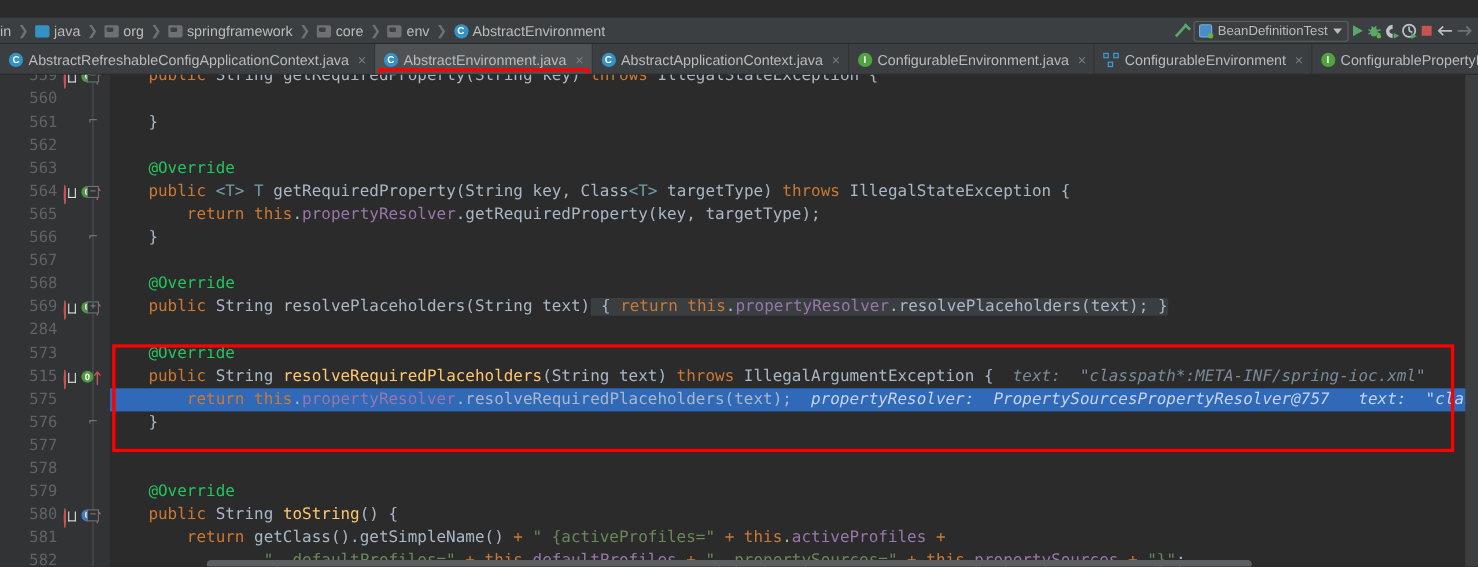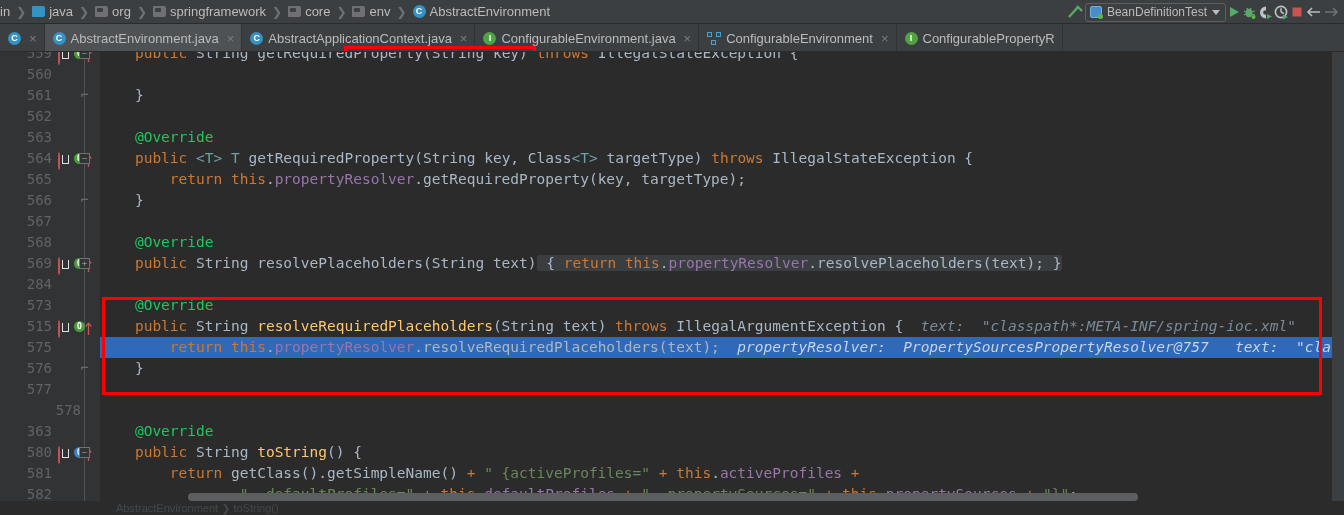--- a/index.html
+++ b/index.html
@@ -6,23 +6,24 @@
   html, body {
     width: 1344px; height: 515px;
     background: #2b2b2b;
     font-family: "Liberation Sans", sans-serif;
     overflow: hidden;
   }
   
   .topbar {
     height: 24px; width: 100%;
     background: #3c3f41;
-    display: flex; align-items: center;
+    display: flex; align-items: flex-start;
     border-bottom: 1px solid #2b2b2b;
     position: relative;
+    margin-top: 16px;
   }
   .crumbs { display: flex; align-items: center; height: 24px; padding-left: 0px; flex: 0 0 auto; }
   .crumb { display: flex; align-items: center; color: #a9b7c6; font-size: 13px; white-space: nowrap; }
   .crumb-txt { color: #bbbbbb; }
   .crumb-sep { color: #6d7176; padding: 0 6px 0 6px; font-size: 12px; }
   .ic { display:inline-block; margin-right:4px; position:relative; }
   .ic-folder-open { width:13px; height:11px; background:#3592c4; border-radius:1px 2px 2px 1px; }
   .ic-folder { width:13px; height:11px; background:#6e7074; border-radius:1px 2px 2px 1px; position:relative; }
   .ic-folder:after{ content:""; position:absolute; left:2px; top:2px; width:6px; height:4px; background:#3c3f41; border-radius:1px;}
   .ic-class {
@@ -263,20 +264,21 @@
         <path d="M2 7 L14 7 M10 3 L14 7 L10 11" stroke="#6e7275" stroke-width="1.6" fill="none"></path>
       </svg>
     </span>
   </div>
 </div>
 
 <div class="tabbar" id="tabbar">
   <div class="tab-hl" style="left:344px; top:22px; width:192px; height:31px;"></div>
 <div class="tab">
       <span class="ic-class">C</span>
+      <span>AbstractRefreshableConfigApplicationContext.java</span>
       <span class="tab-x">×</span>
     </div>
     <div class="tab active">
       <span class="ic-class">C</span>
       <span>AbstractEnvironment.java</span>
       <span class="tab-x">×</span>
     </div>
     <div class="tab">
       <span class="ic-class">C</span>
       <span>AbstractApplicationContext.java</span>
@@ -324,22 +326,22 @@
             <path d="M3.5 13 L3.5 2 M0.7 4.5 L3.5 1.2 L6.3 4.5" stroke="#c75450" stroke-width="1.3" fill="none"></path>
           </svg></span><span class="fold-marker" style="top: 5px;">+</span><span class="code"><span class="plain">    </span><span class="kw">public</span><span class="plain"> </span><span class="plain">String</span><span class="plain"> resolvePlaceholders(</span><span class="plain">String</span><span class="plain"> text)</span><span class="folded"><span class="plain"> { </span><span class="kw">return</span><span class="plain"> </span><span class="kw">this</span><span class="plain">.</span><span class="fld">propertyResolver</span><span class="plain">.resolvePlaceholders(text); }</span></span></span></div>
       <div class="row" style="position: absolute; left: 0px; right: 0px; top: 222px;"><span class="lnum">284</span><span class="code"></span></div>
       <div class="row" style="position: absolute; left: 0px; right: 0px; top: 243px;"><span class="lnum">573</span><span class="code"><span class="plain">    </span><span class="anno">@Override</span></span></div>
       <div class="row" style="position: absolute; left: 0px; right: 0px; top: 264px;"><span class="lnum">515</span><span class="gi bp" style="left: 58px;"></span><span class="gi ovr green" style="left: 74px; top: 5px;">O</span><span class="gi uparrow" style="left: 85px; top: 4px;"><svg width="7" height="13" viewBox="0 0 7 13">
             <path d="M3.5 13 L3.5 2 M0.7 4.5 L3.5 1.2 L6.3 4.5" stroke="#c75450" stroke-width="1.3" fill="none"></path>
           </svg></span><span class="code"><span class="plain">    </span><span class="kw">public</span><span class="plain"> </span><span class="plain">String</span><span class="plain"> </span><span class="mth">resolveRequiredPlaceholders</span><span class="plain">(</span><span class="plain">String</span><span class="plain"> text) </span><span class="kw">throws</span><span class="plain"> IllegalArgumentException {</span><span class="hint">  text:  "classpath*:META-INF/spring-ioc.xml"</span></span></div>
       <div class="row selected" style="position: absolute; left: 0px; right: 0px; top: 285px;"><div class="sel-band"></div><span class="lnum">575</span><span class="code"><span class="plain">        </span><span class="kw">return</span><span class="plain"> </span><span class="kw">this</span><span class="plain">.</span><span class="fld">propertyResolver</span><span class="plain">.resolveRequiredPlaceholders(text);</span><span class="hint-sel">  propertyResolver:  PropertySourcesPropertyResolver@757   text:  "clas</span></span></div>
       <div class="row" style="position: absolute; left: 0px; right: 0px; top: 306px;"><span class="lnum">576</span><span class="fold-marker brace" style="top: 4px;">⌐</span><span class="code"><span class="plain">    }</span></span></div>
       <div class="row" style="position: absolute; left: 0px; right: 0px; top: 327px;"><span class="lnum">577</span><span class="code"></span></div>
-      <div class="row" style="position: absolute; left: 0px; right: 0px; top: 348px; margin-left: 29px;"><span class="lnum">578</span><span class="code"></span></div>
-      <div class="row" style="position: absolute; left: 0px; right: 0px; top: 369px;"><span class="lnum">363</span><span class="code"><span class="plain">    </span><span class="anno">@Override</span></span></div>
+      <div class="row" style="position: absolute; left: 0px; right: 0px; top: 348px;"><span class="lnum">578</span><span class="code"></span></div>
+      <div class="row" style="position: absolute; left: 0px; right: 0px; top: 369px;"><span class="lnum">579</span><span class="code"><span class="plain">    </span><span class="anno">@Override</span></span></div>
       <div class="row" style="position: absolute; left: 0px; right: 0px; top: 390px;"><span class="lnum">580</span><span class="gi bp" style="left: 58px;"></span><span class="gi ovr blue" style="left: 74px; top: 5px;">O</span><span class="gi uparrow" style="left: 85px; top: 4px;"><svg width="7" height="13" viewBox="0 0 7 13">
             <path d="M3.5 13 L3.5 2 M0.7 4.5 L3.5 1.2 L6.3 4.5" stroke="#c75450" stroke-width="1.3" fill="none"></path>
           </svg></span><span class="fold-marker" style="top: 5px;">−</span><span class="code"><span class="plain">    </span><span class="kw">public</span><span class="plain"> </span><span class="plain">String</span><span class="plain"> </span><span class="mth">toString</span><span class="plain">() {</span></span></div>
       <div class="row" style="position: absolute; left: 0px; right: 0px; top: 411px;"><span class="lnum">581</span><span class="code"><span class="plain">        </span><span class="kw">return</span><span class="plain"> getClass().getSimpleName() </span><span class="kw">+</span><span class="str"> " {activeProfiles="</span><span class="plain"> </span><span class="kw">+</span><span class="plain"> </span><span class="kw">this</span><span class="plain">.</span><span class="fld">activeProfiles</span><span class="plain"> </span><span class="kw">+</span></span></div>
       <div class="row" style="position: absolute; left: 0px; right: 0px; top: 432px;"><span class="lnum">582</span><span class="code"><span class="plain">                </span><span class="str">", defaultProfiles="</span><span class="plain"> </span><span class="kw">+</span><span class="plain"> </span><span class="kw">this</span><span class="plain">.</span><span class="fld">defaultProfiles</span><span class="plain"> </span><span class="kw">+</span><span class="str"> ", propertySources="</span><span class="plain"> </span><span class="kw">+</span><span class="plain"> </span><span class="kw">this</span><span class="plain">.</span><span class="fld">propertySources</span><span class="plain"> </span><span class="kw">+</span><span class="str"> "}"</span><span class="plain">;</span></span></div>
     </div>
 
   <div class="hscroll" style="left:188px; bottom:14px; width:950px;"></div>
 
   <div class="code-hl" style="left:102px; top:245px; width:1220px; height:98px;"></div>

